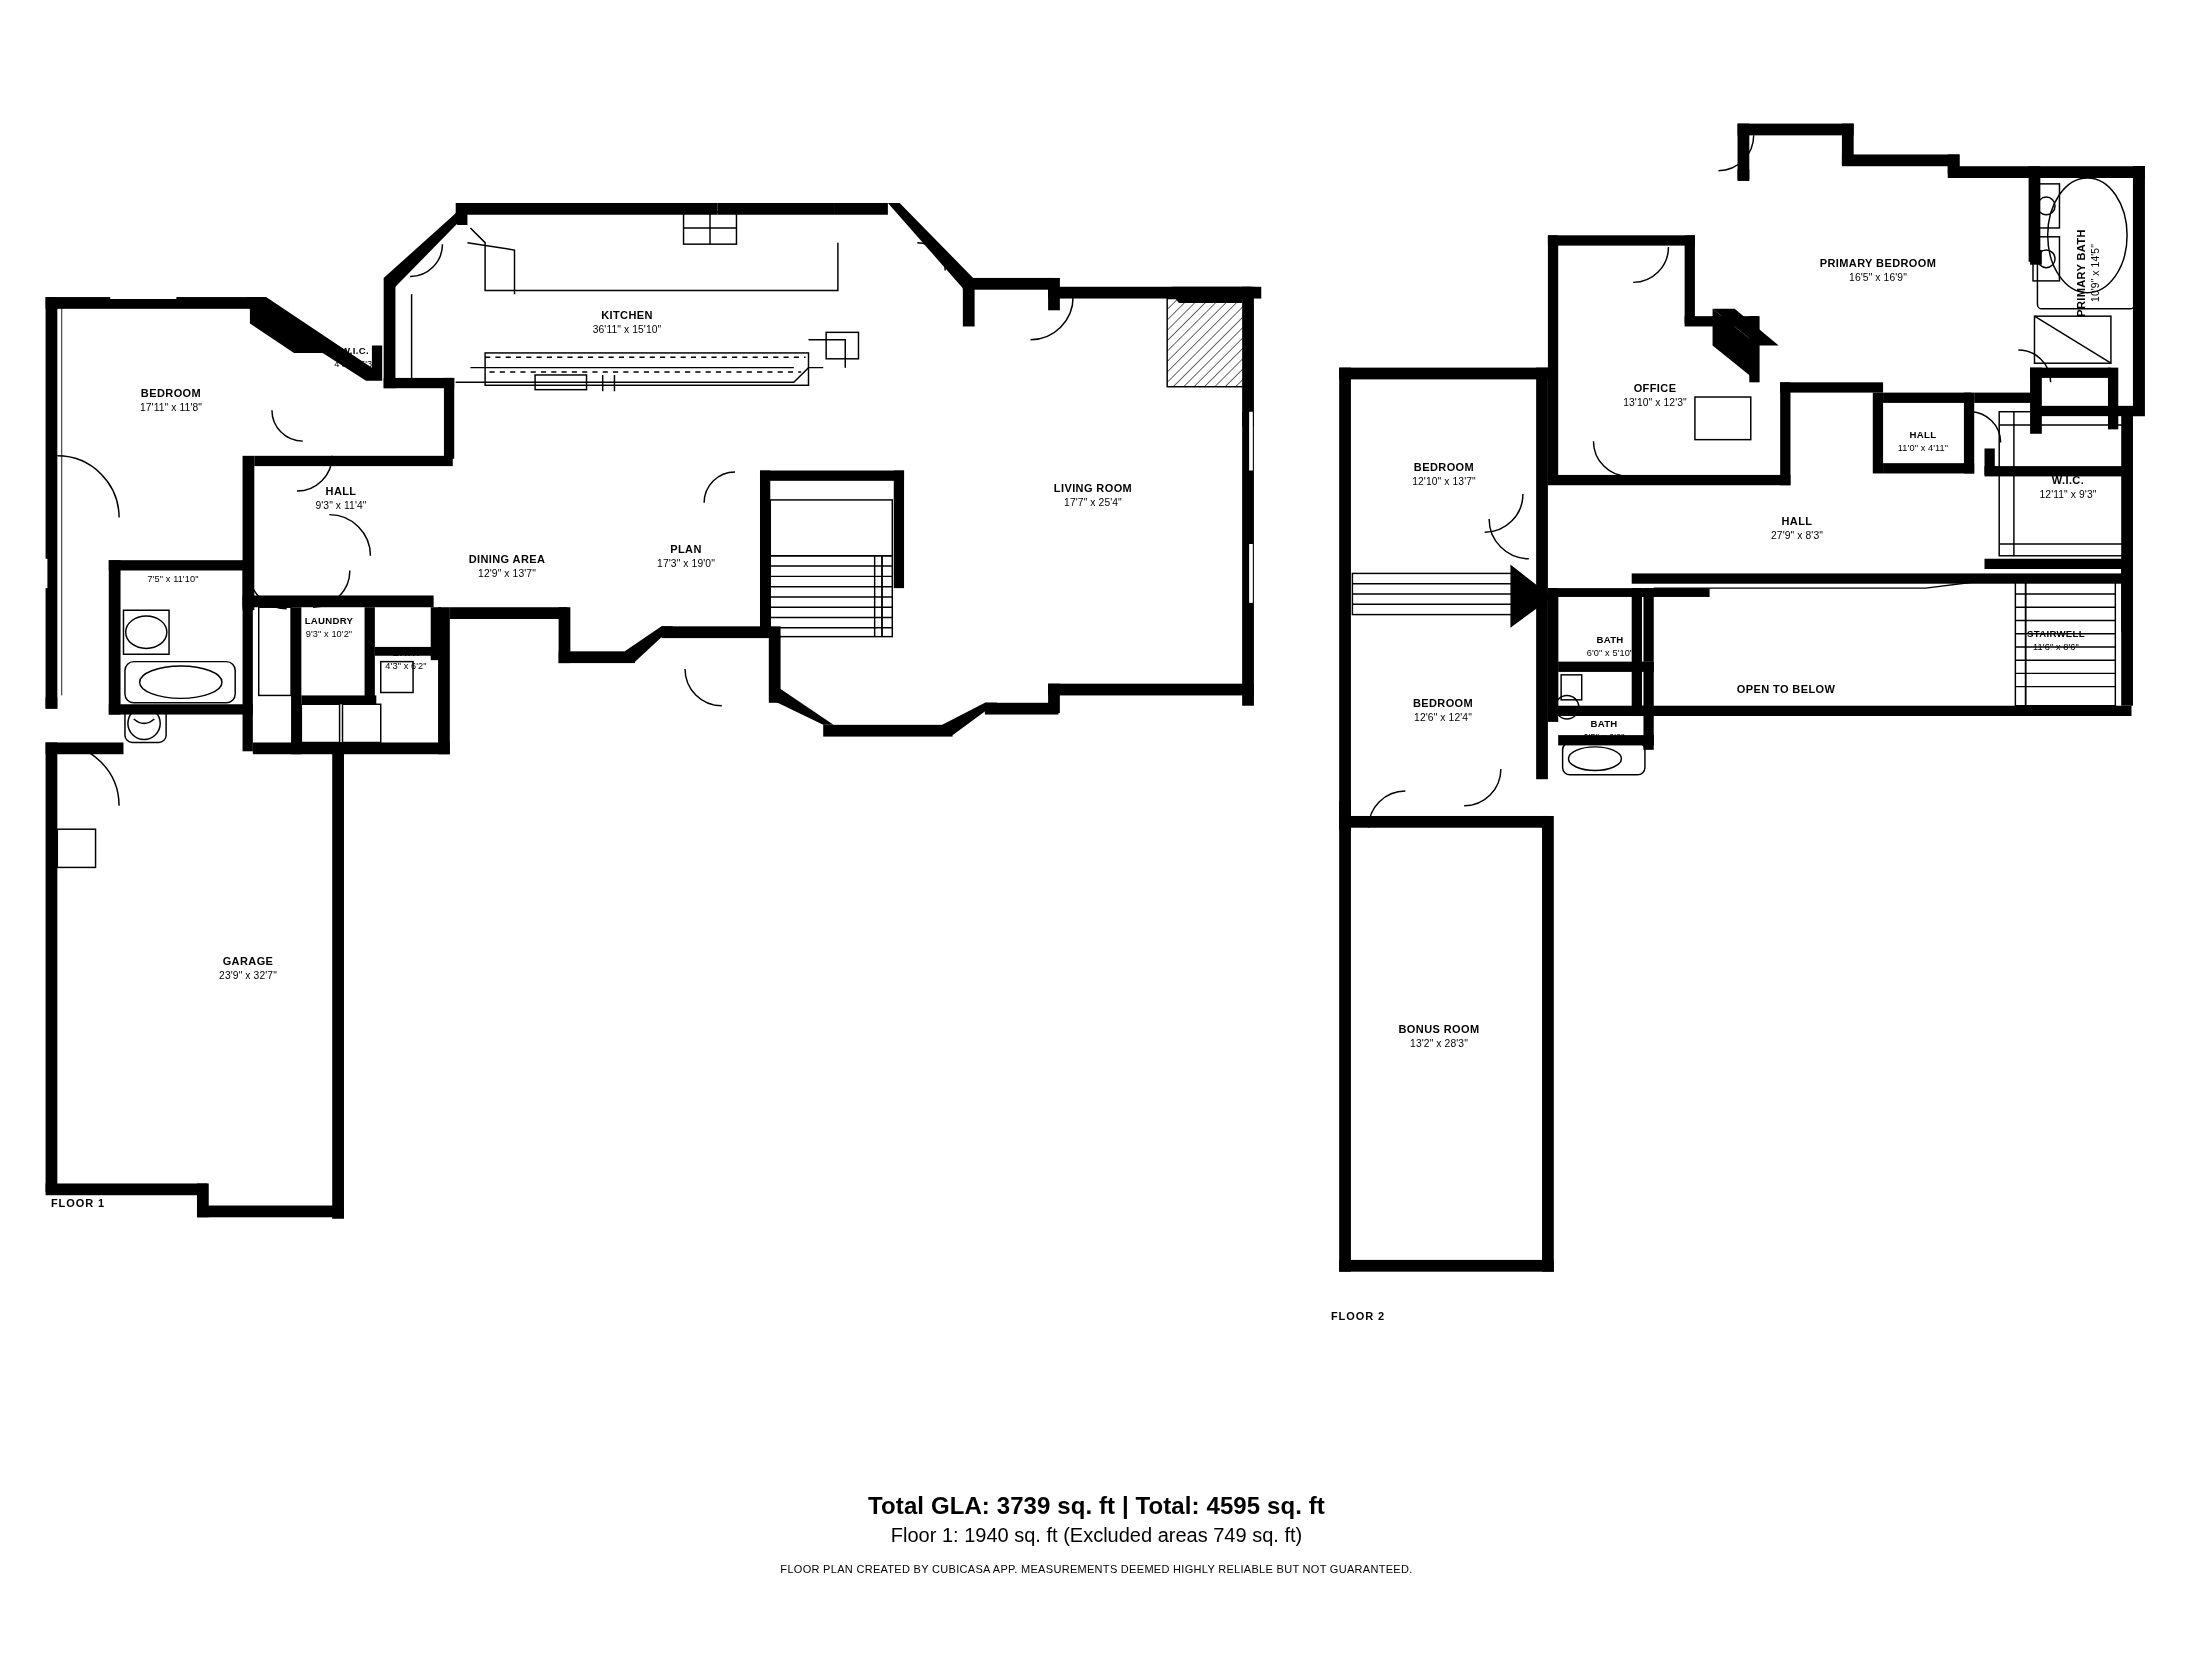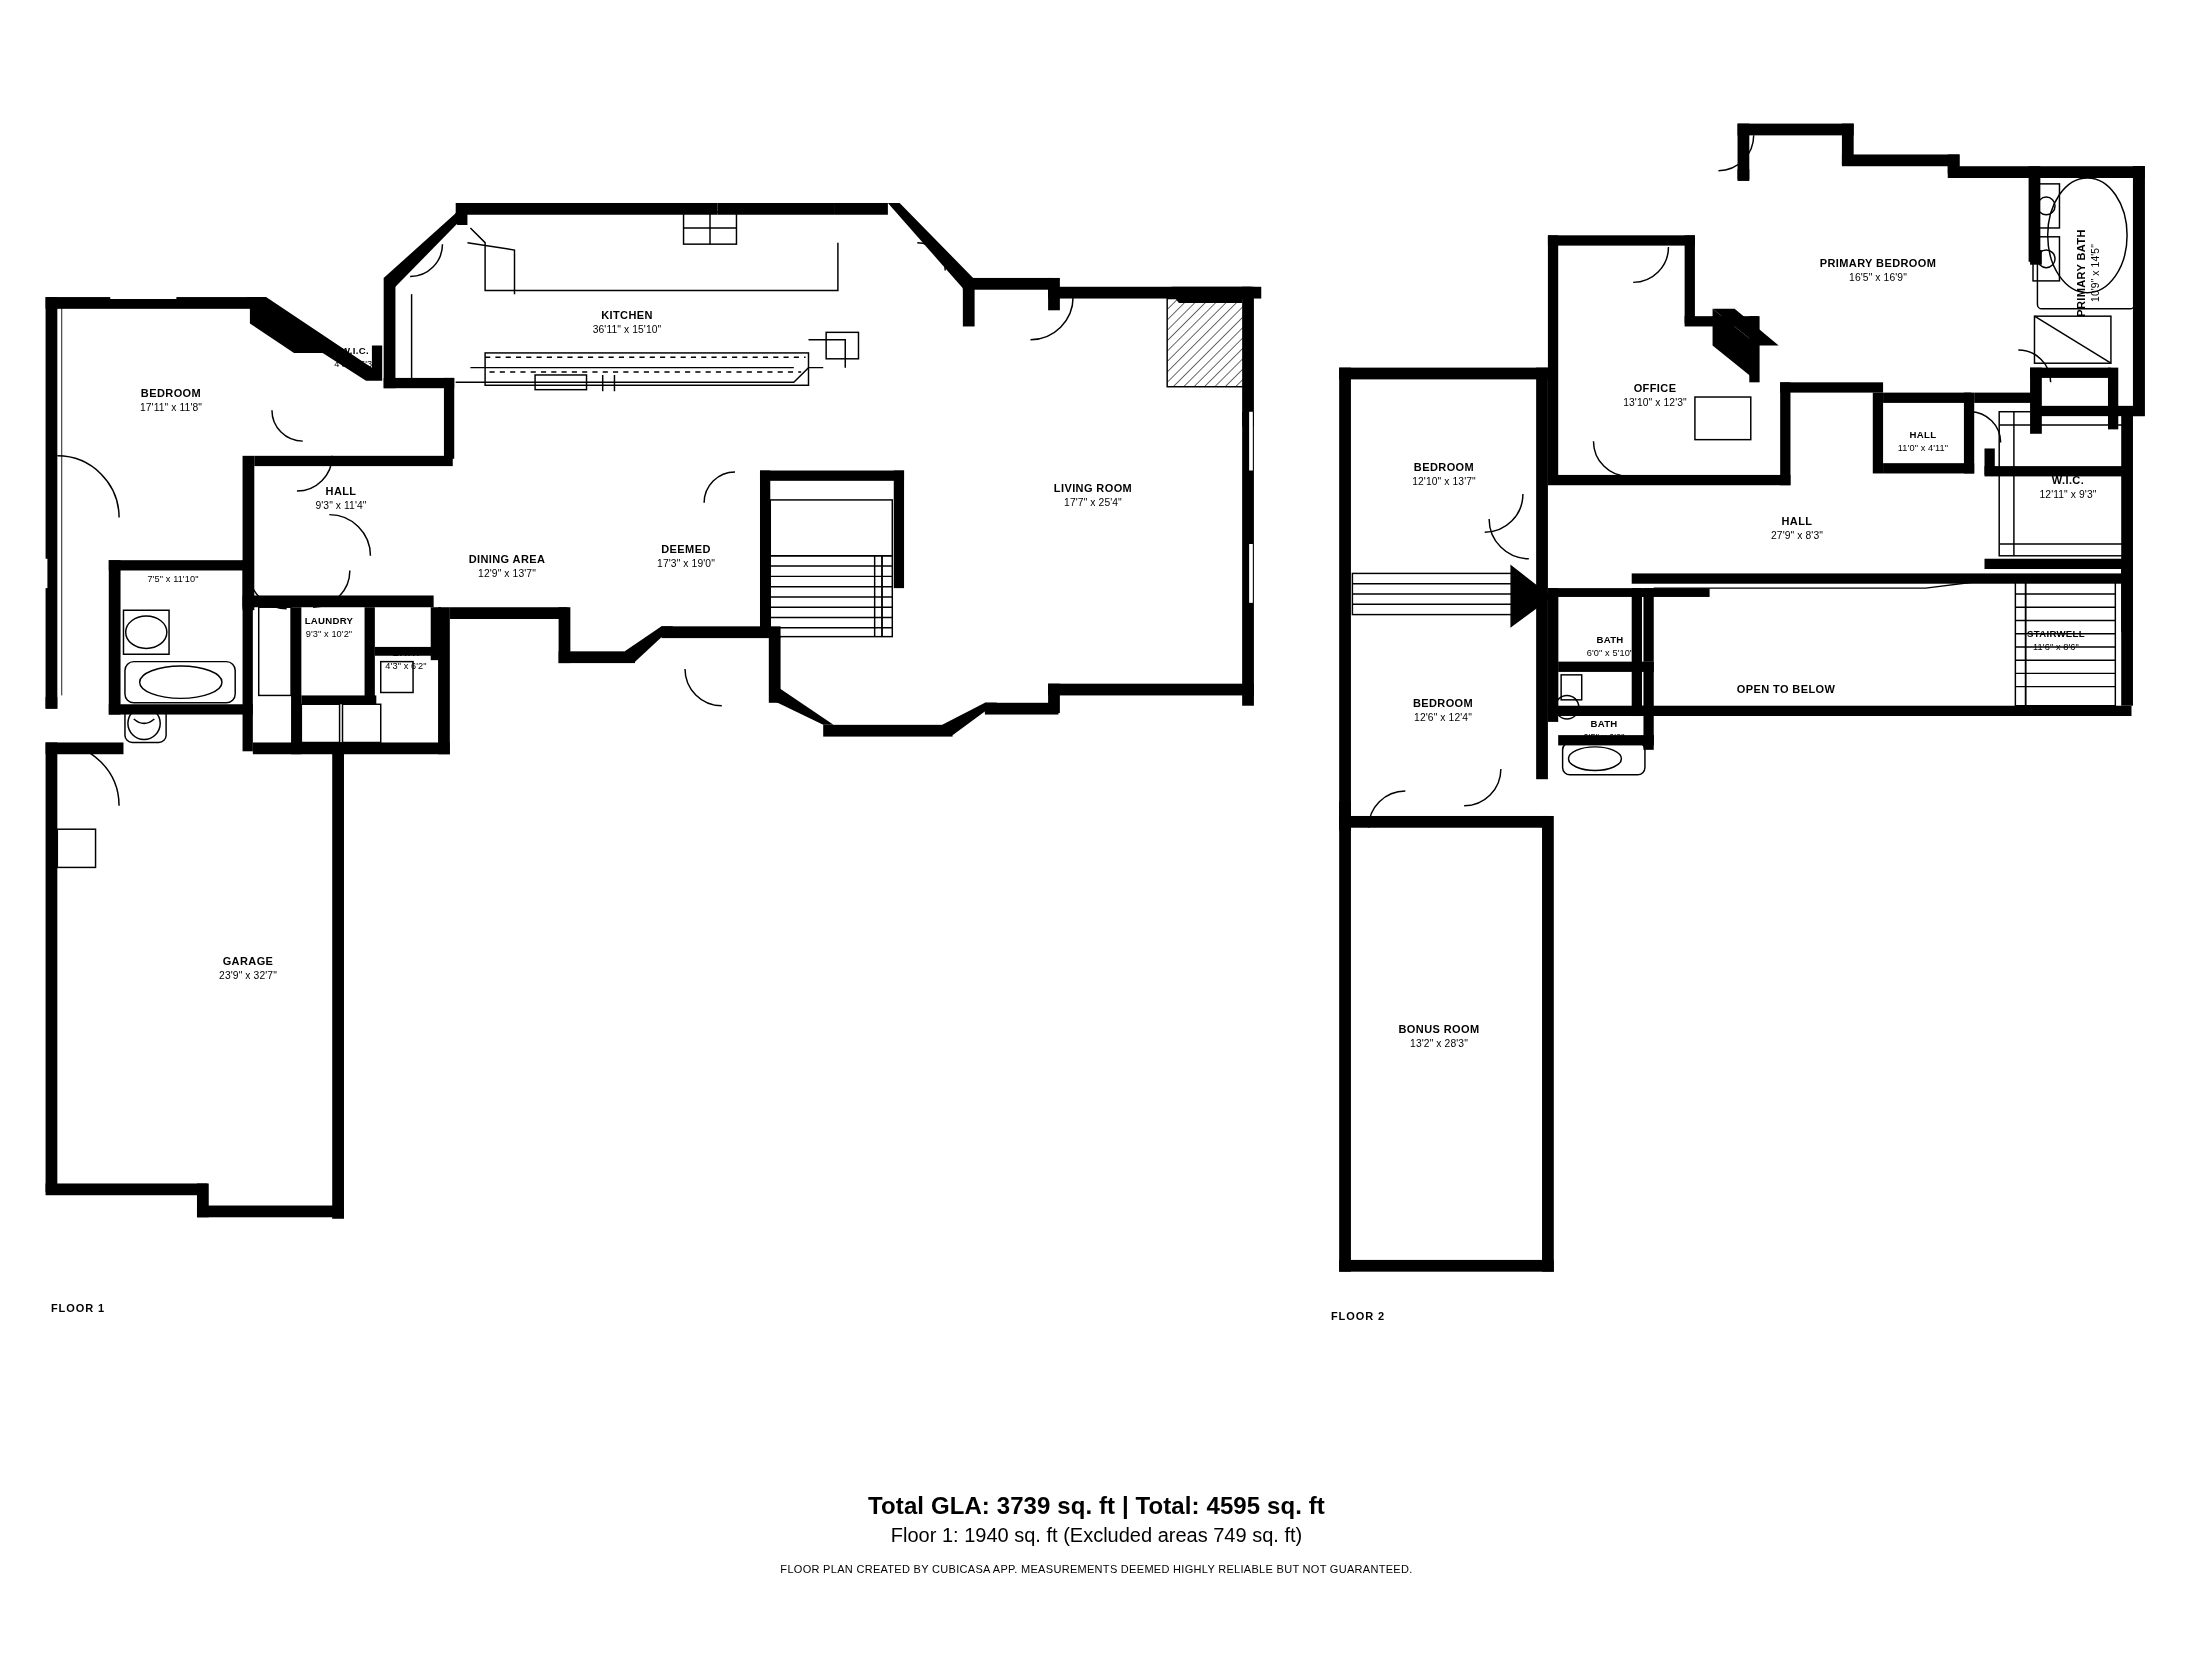--- a/index.html
+++ b/index.html
@@ -388,21 +388,21 @@
   </div>
   <div class="room-label" style="left:627px; top:322px;">
     <span class="name">KITCHEN</span>
     <span class="dim">36'11" x 15'10"</span>
   </div>
   <div class="room-label" style="left:507px; top:523px;margin-top:43px;">
     <span class="name">DINING AREA</span>
     <span class="dim">12'9" x 13'7"</span>
   </div>
   <div class="room-label" style="left:686px; top:556px;">
-    <span class="name">DEEMED</span>
+    <span class="name">PLAN</span>
     <span class="dim">17'3" x 19'0"</span>
   </div>
   <div class="room-label" style="left:1093px; top:495px;">
     <span class="name">LIVING ROOM</span>
     <span class="dim">17'7" x 25'4"</span>
   </div>
   <div class="room-label" style="left:248px; top:968px;">
     <span class="name">GARAGE</span>
     <span class="dim">23'9" x 32'7"</span>
   </div>
@@ -453,21 +453,21 @@
   </div>
   <div class="room-label small" style="left:1604px; top:731px;">
     <span class="name">BATH</span>
     <span class="dim">6'5" x 6'2"</span>
   </div>
   <div class="room-label" style="left:1439px; top:1036px;">
     <span class="name">BONUS ROOM</span>
     <span class="dim">13'2" x 28'3"</span>
   </div>
 
-  <div class="floor-caption" style="left:37px; top:1308px;padding-left:14px;">FLOOR 1</div>
+  <div class="floor-caption" style="left:37px; top:1203px;padding-left:14px;">FLOOR 1</div>
   <div class="floor-caption" style="left:1331px; top:1316px;">FLOOR 2</div>
 
   <div class="footer" style="top:1492px;">
     <div class="footer-total">Total GLA: 3739 sq. ft | Total: 4595 sq. ft</div>
     <div class="footer-line">Floor 1: 1940 sq. ft (Excluded areas 749 sq. ft)</div>
     <div class="footer-disclaimer">FLOOR PLAN CREATED BY CUBICASA APP. MEASUREMENTS DEEMED HIGHLY RELIABLE BUT NOT GUARANTEED.</div>
   </div>
 
 </div>
 

